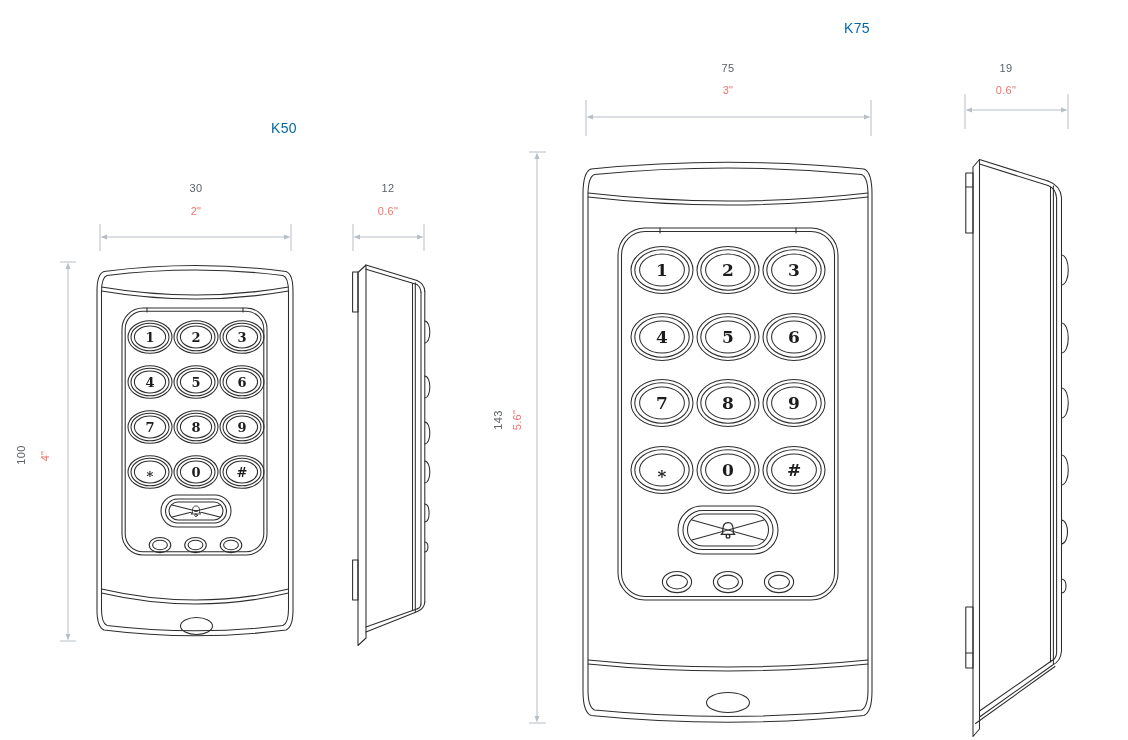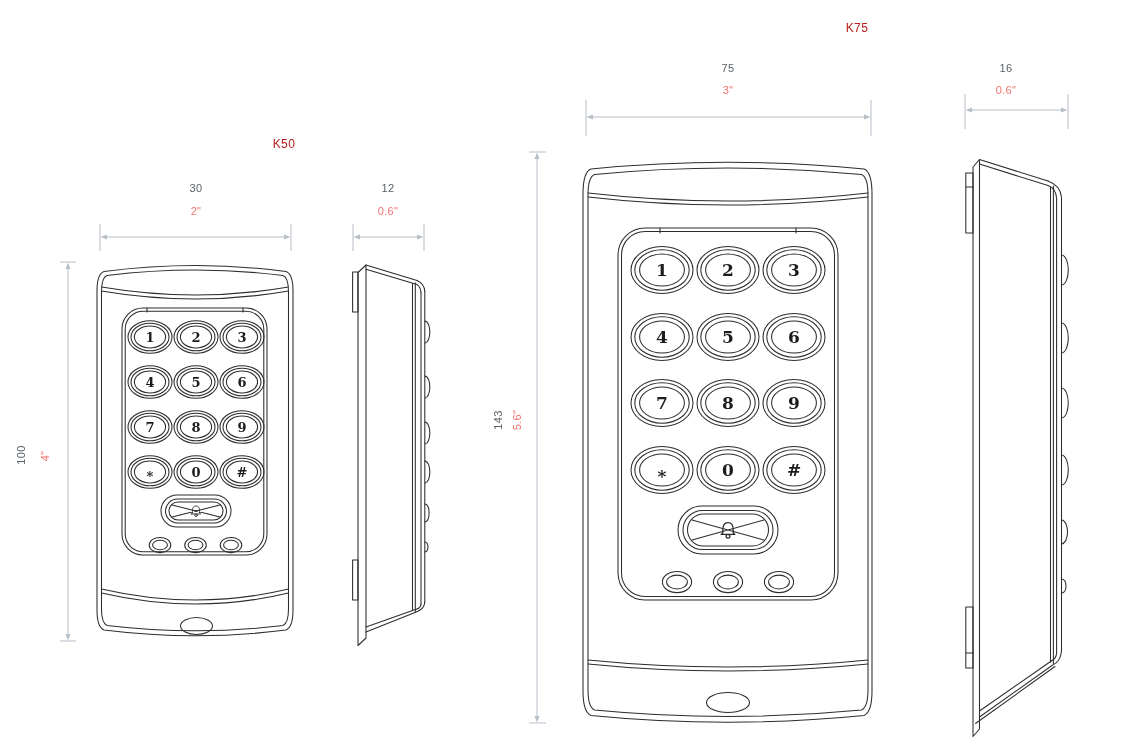--- a/index.html
+++ b/index.html
@@ -11,21 +11,21 @@
   svg.dims polygon{fill:#b7bfc7;stroke:none;}
   
   svg.draw path, svg.draw rect, svg.draw ellipse, svg.draw line, svg.draw circle{
       stroke:#2d2d2d;stroke-width:1.05;fill:none;stroke-linecap:round;stroke-linejoin:round;}
   svg.draw text{fill:#1c1c1c;stroke:none;}
   .kt50{font:700 13px "DejaVu Serif", serif;}
   .kt75{font:700 17px "DejaVu Serif", serif;}
   
   .lbl{position:absolute;transform:translate(-50%,-50%);font-size:11px;color:#5b6267;
        white-space:nowrap;letter-spacing:.3px;}
-  .lbl.title{font-size:12px;color:#b91c1c;letter-spacing:.4px;}
+  .lbl.title{font-size:14px;color:#0369a1;letter-spacing:.4px;}
   .lbl.in{color:#f0736e;}
   .lbl.rot{transform:translate(-50%,-50%) rotate(-90deg);}
 </style>
 </head>
 <body>
 
 <div class="canvas">
 
   <svg class="abs dims" style="left:0;top:0" width="1128" height="740" viewBox="0 0 1128 740">
     <g>
@@ -240,30 +240,30 @@
         <path d="M1061.5,255 C1070.5,255.7 1070.5,284.3 1061.5,285"></path>
         <path d="M1061.5,323 C1070.5,323.7 1070.5,352.3 1061.5,353"></path>
         <path d="M1061.5,388 C1070.5,388.7 1070.5,417.3 1061.5,418"></path>
         <path d="M1061.5,455 C1070.5,455.7 1070.5,484.3 1061.5,485"></path>
         <path d="M1061.5,520 C1069.5,520.6 1069.5,543.4 1061.5,544"></path>
         <path d="M1061.5,579 C1067.5,579.5 1067.5,592.5 1061.5,593"></path>
       </g>
     </g>
   </svg>
 
-  <div class="lbl title" style="left:284px;top:144px">K50</div>
+  <div class="lbl title" style="left:284px;top:128px">K50</div>
   <div class="lbl title" style="left:857px;top:28px">K75</div>
 
   <div class="lbl" style="left:196px;top:188px">30</div>
   <div class="lbl in" style="left:196px;top:211px">2"</div>
   <div class="lbl" style="left:388px;top:188px">12</div>
   <div class="lbl in" style="left:388px;top:211px">0.6"</div>
   <div class="lbl rot" style="left:21px;top:455px">100</div>
   <div class="lbl rot in" style="left:45px;top:456px">4"</div>
 
   <div class="lbl" style="left:728px;top:68px">75</div>
   <div class="lbl in" style="left:728px;top:90px">3"</div>
-  <div class="lbl" style="left:1006px;top:68px">16</div>
+  <div class="lbl" style="left:1006px;top:68px">19</div>
   <div class="lbl in" style="left:1006px;top:90px">0.6"</div>
   <div class="lbl rot" style="left:498px;top:420px">143</div>
   <div class="lbl rot in" style="left:517px;top:420px">5.6"</div>
 
 </div>
 
 </body></html>

